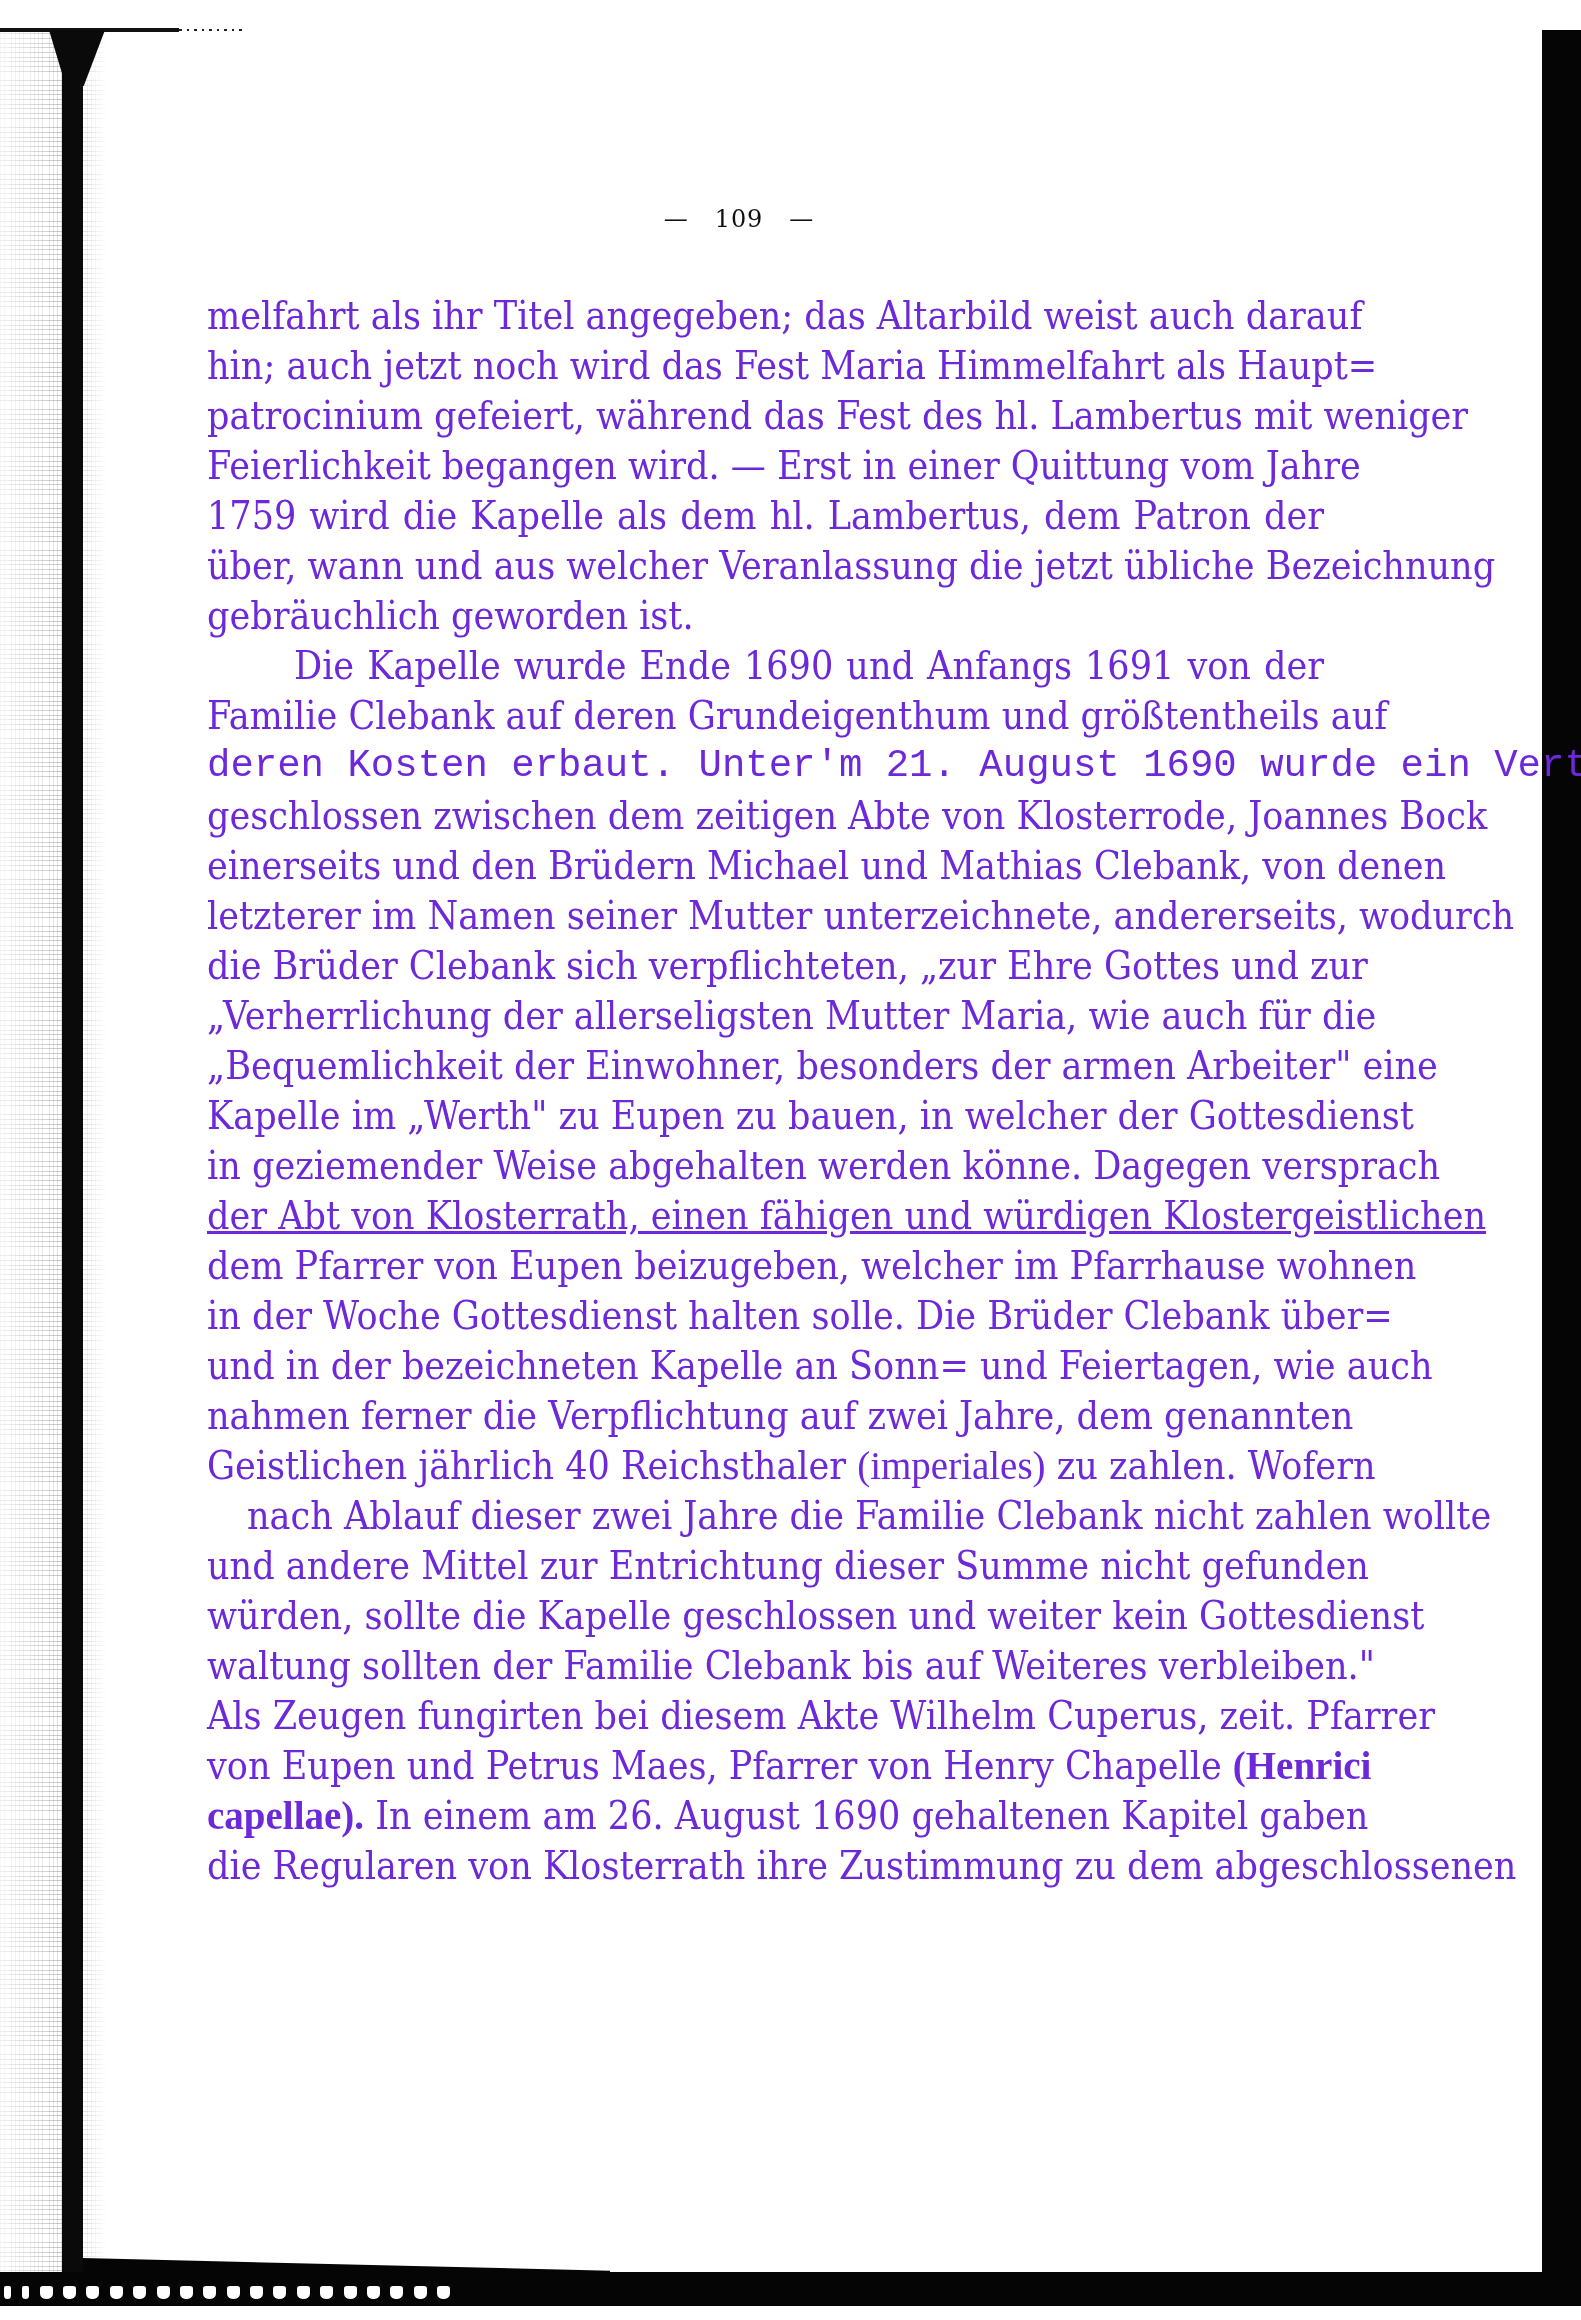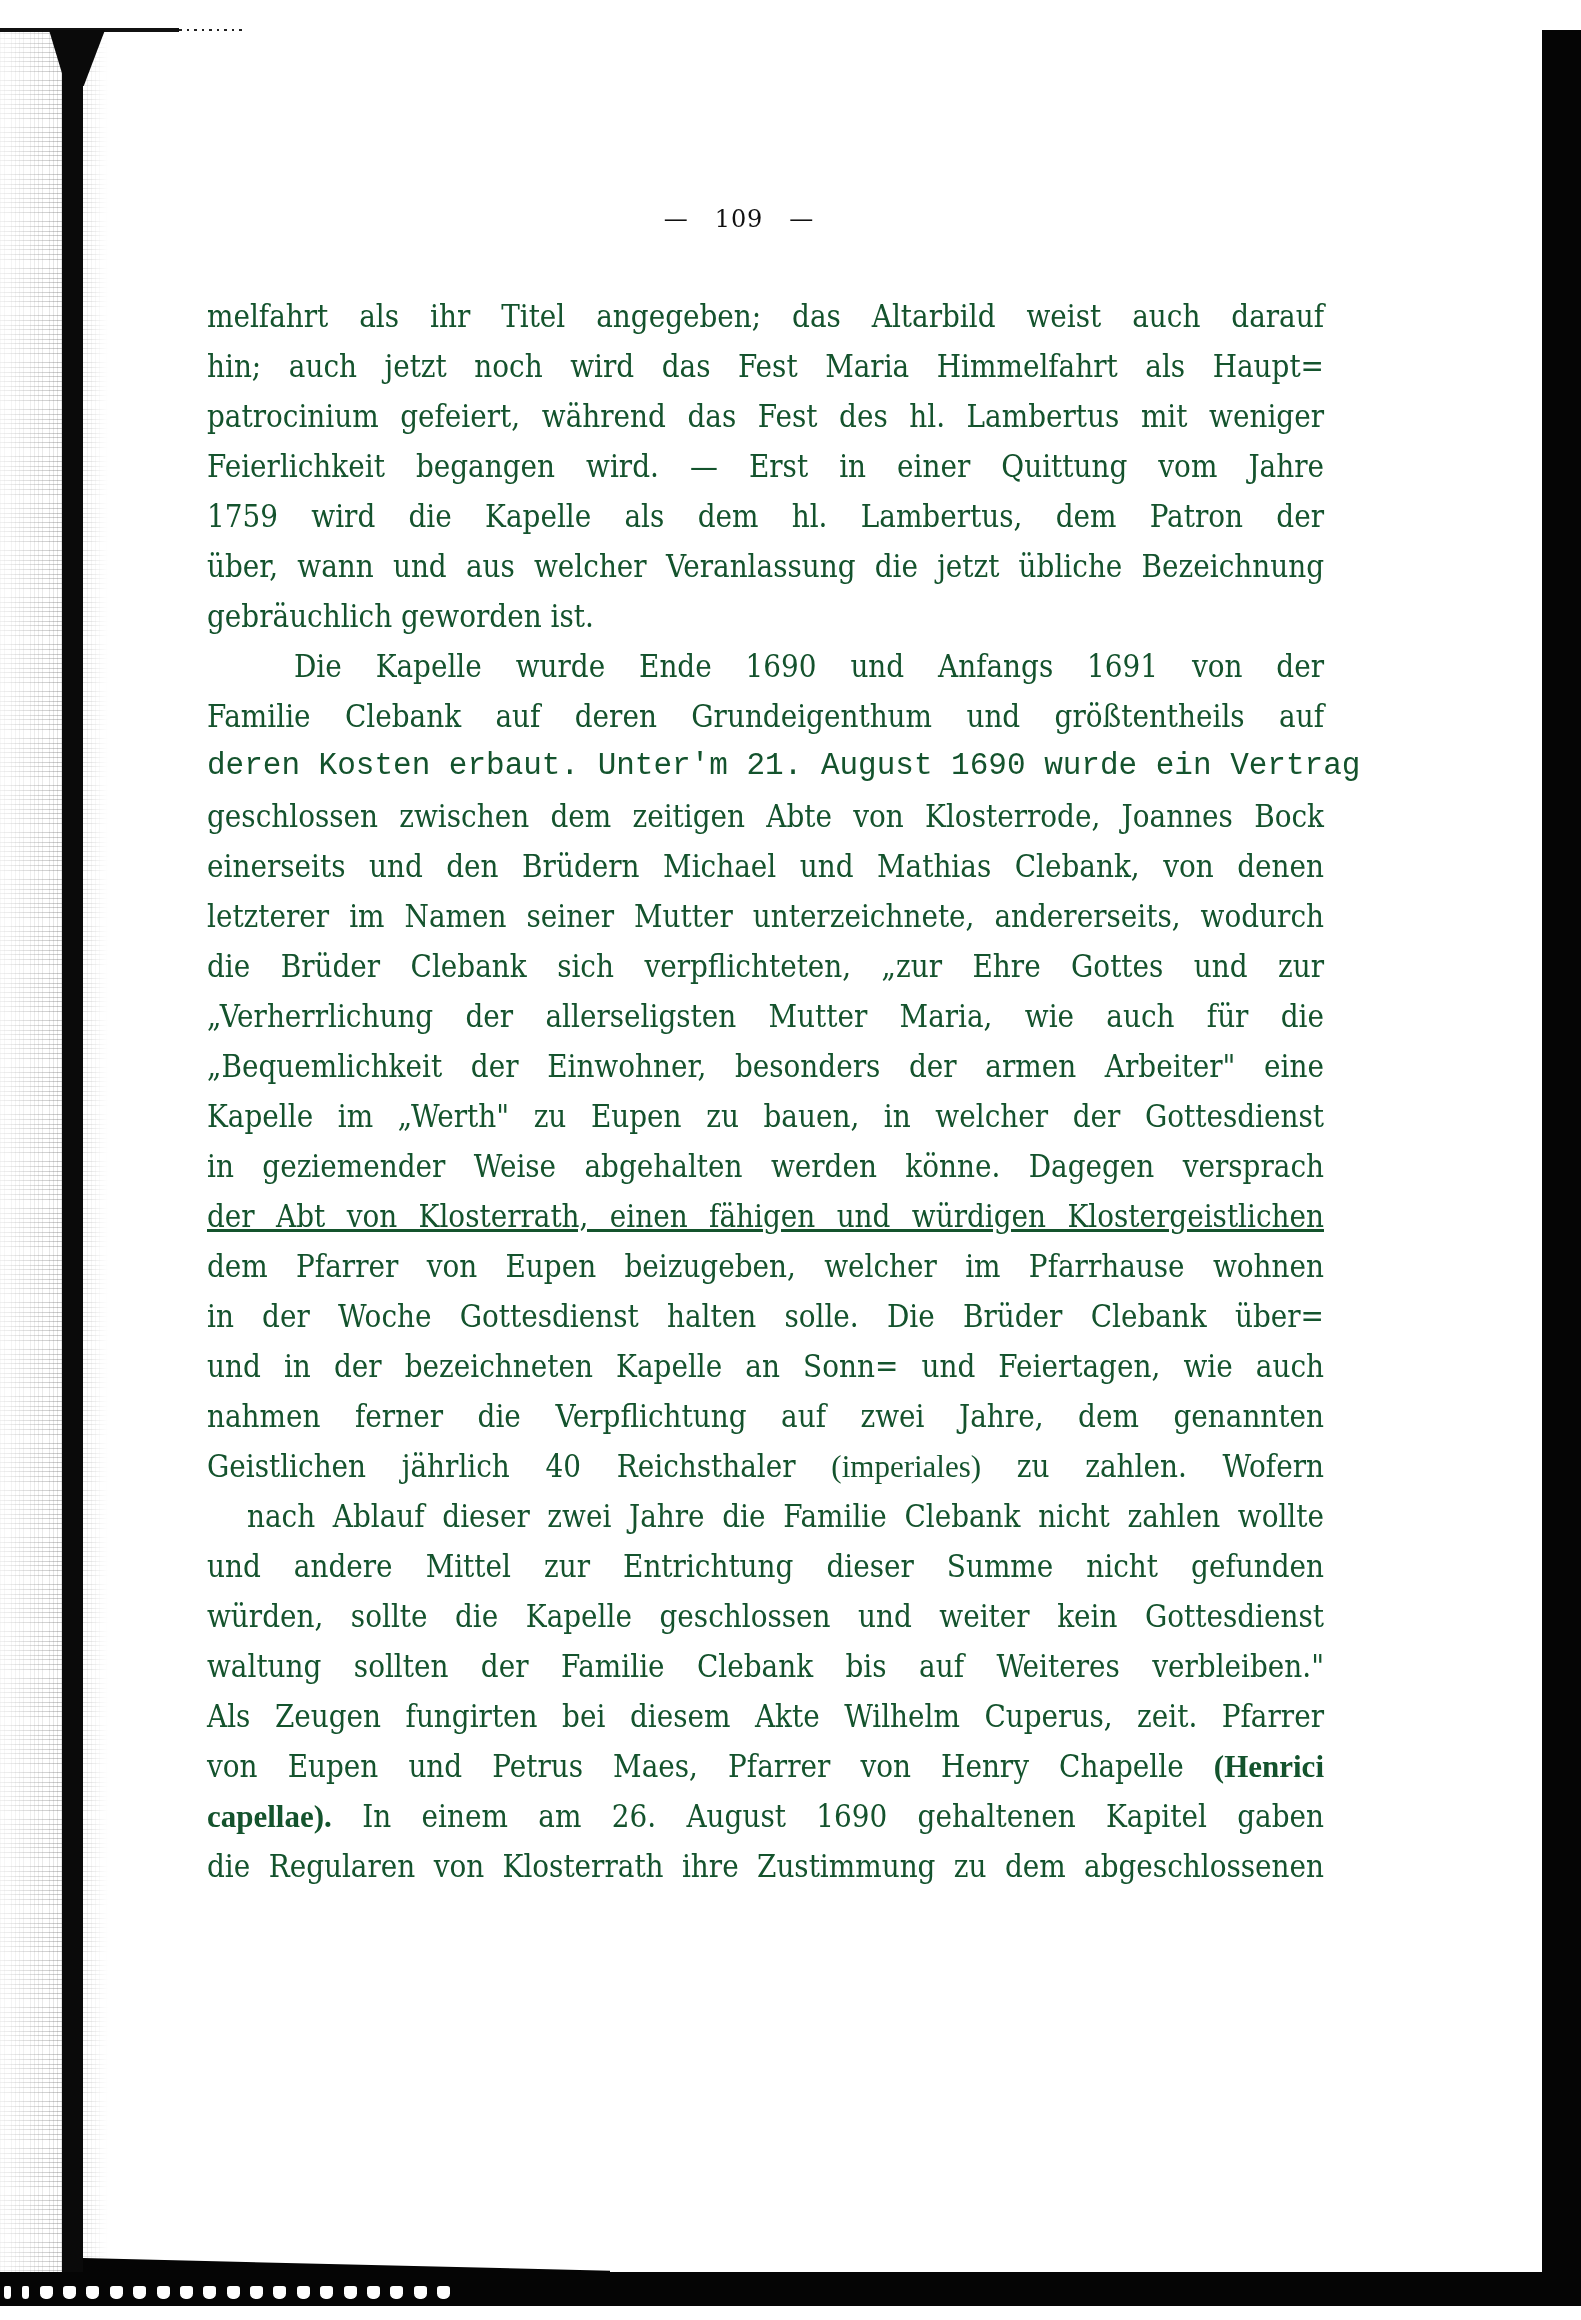--- a/index.html
+++ b/index.html
@@ -27,21 +27,21 @@
   .edge-bottom-slope { position: absolute; left: 83px; top: 2258px; width: 527px; height: 15px; background: #050505;
     clip-path: polygon(0 0, 100% 85%, 100% 100%, 0 100%); }
   .notches { position: absolute; left: 0; top: 2286px; height: 15px; display: flex; gap: 10.4px; padding-left: 3.8px; }
   .notch { width: 13px; height: 13px; background: #fff; border-radius: 2.8px 2.8px 5.6px 5.6px; }
   .notch.small { width: 7.5px; }
   
   .page-number { position: absolute; left: 0; top: 205px; width: 1478px; text-align: center;
     font-family: "DejaVu Serif", serif; font-size: 24px; color: #111; letter-spacing: 0.9px; }
   .page-number .dash { display: inline-block; margin: 0 26px; }
   .body-text { position: absolute; left: 207px; top: 291px; width: 1117px; }
-  .line { height: 50px; line-height: 50px; font-family: "DejaVu Serif", serif; font-size: 31px; color: #14532d;
+  .line { height: 50px; line-height: 50px; font-family: "DejaVu Serif", serif; font-size: 39px; color: #6d28d9;
     white-space: nowrap; text-align: justify; text-align-last: justify; font-stretch: condensed; }
   .line.last { text-align-last: left; }
   .line.indent { padding-left: 87px; }
   .line .antiqua { font-family: "Liberation Serif", serif; }
   .line .antiqua.bold { font-weight: bold; }
 </style>
 </head>
 <body>
 
 <div class="scan">

